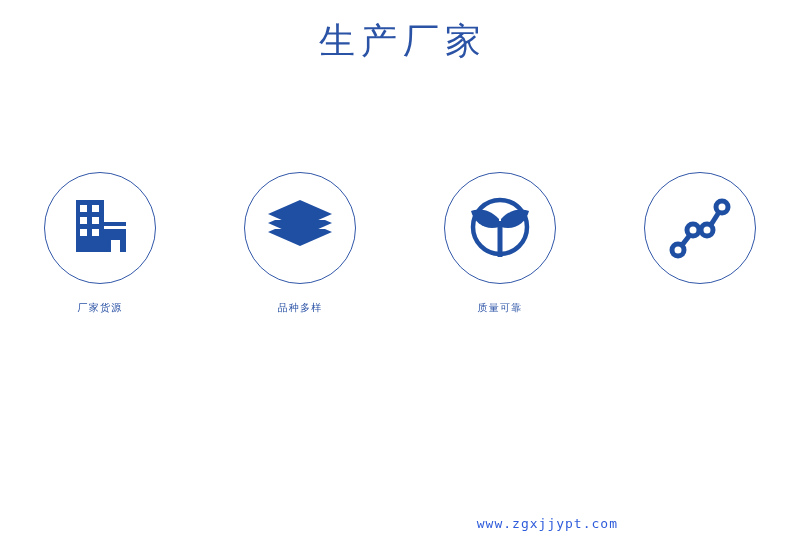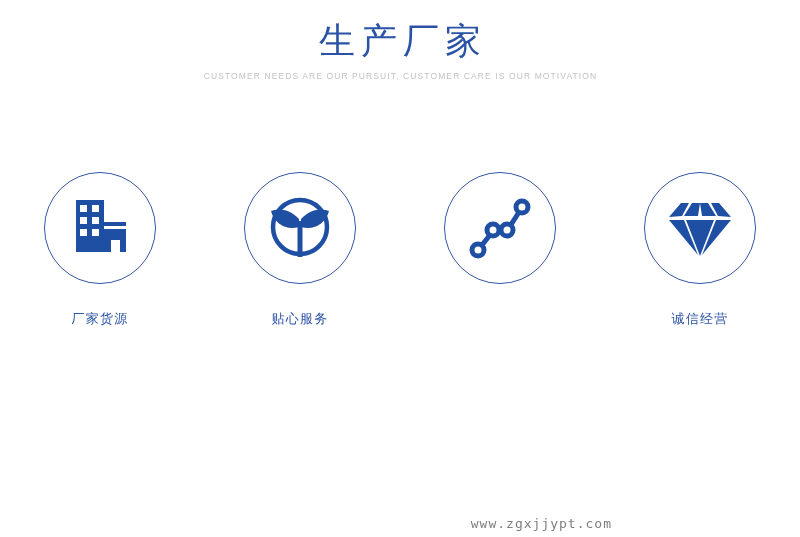--- a/index.html
+++ b/index.html
@@ -74,47 +74,46 @@
     border:1.6px solid #3157a8;
     border-radius:50%;
     display:flex;
     align-items:center;
     justify-content:center;
     box-sizing:border-box;
     background:#fff;
   }
   .circle svg{display:block;}
   .feature-label{
-    margin-top:26px;
-    font-size:13px;
+    margin-top:17px;
+    font-size:10px;
     letter-spacing:1.2px;
     color:#2a52a5;
     font-weight:400;
     white-space:nowrap;
   }
 
   
   .watermark{
     position:absolute;
-    right:20px;bottom:6px;
+    right:14px;bottom:6px;
     font-family:"DejaVu Sans Mono","Liberation Mono",monospace;
     font-size:13px;
     letter-spacing:1px;
-    color:#737373;
+    color:#1d4ed8;
     opacity:.92;
   }
 </style>
 </head>
 <body>
 
 <div class="banner">
 
   <div class="header">
     <h1 class="title-line-1">生产厂家</h1>
-    <p class="subtitle">CUSTOMER NEEDS ARE OUR PURSUIT, CUSTOMER CARE IS OUR MOTIVATION</p>
   </div>
 
   <div class="features">
 
     <div class="feature">
       <div class="circle">
         <span>
           <svg width="62" height="60" viewBox="0 0 62 60">
             <g fill="#1f4fa3">
               <rect x="7" y="2" width="28" height="52"></rect>
@@ -130,35 +129,49 @@
               <rect x="23" y="31" width="7" height="7"></rect>
               <rect x="42" y="42" width="9" height="12"></rect>
               <rect x="35" y="28" width="22" height="3"></rect>
             </g>
           </svg>
         </span>
       </div>
       <div class="feature-label">厂家货源</div>
     </div>
 
+    <div class="feature">
+      <div class="circle">
+        <span>
+          <svg width="66" height="58" viewBox="0 0 66 58">
+            <g fill="#1f4fa3">
+              <polygon points="33,1 65,15 33,29 1,15"></polygon>
+              <polygon points="33,21 58,21 65,24 33,38 1,24 8,21"></polygon>
+              <polygon points="33,30 58,30 65,33 33,47 1,33 8,30"></polygon>
+            </g>
+          </svg>
+        </span>
+      </div>
+      <div class="feature-label">品种多样</div>
+    </div>
 
 
 
     <div class="feature">
       <div class="circle">
         <span>
           <svg width="64" height="62" viewBox="0 0 64 62">
             <circle cx="32" cy="30" r="27" fill="none" stroke="#1f4fa3" stroke-width="4.5"></circle>
             <path d="M31 22 C20 10 8 12 3 14 C6 26 18 34 31 30 Z" fill="#1f4fa3"></path>
             <path d="M33 22 C44 10 56 12 61 14 C58 26 46 34 33 30 Z" fill="#1f4fa3"></path>
             <rect x="29.5" y="24" width="5" height="36" fill="#1f4fa3"></rect>
           </svg>
         </span>
       </div>
-      <div class="feature-label">贴心服务</div>
+      <div class="feature-label">质量可靠</div>
     </div>
 
     <div class="feature">
       <div class="circle">
         <span>
           <svg width="62" height="62" viewBox="0 0 62 62">
             <g stroke="#1f4fa3" stroke-width="5" fill="none" stroke-linecap="round">
               <line x1="10" y1="52" x2="24" y2="34"></line>
               <line x1="24" y1="34" x2="38" y2="34"></line>
               <line x1="38" y1="34" x2="52" y2="12"></line>
@@ -167,40 +180,19 @@
               <circle cx="9" cy="53" r="6"></circle>
               <circle cx="24" cy="33" r="6"></circle>
               <circle cx="38" cy="33" r="6"></circle>
               <circle cx="53" cy="10" r="6"></circle>
             </g>
           </svg>
         </span>
       </div>
     </div>
 
-    <div class="feature">
-      <div class="circle">
-        <span>
-          <svg width="66" height="58" viewBox="0 0 66 58">
-            <g fill="#1f4fa3">
-
-              <polygon points="2,18 14,4 22,4 15,17"></polygon>
-              <polygon points="17,17 25,4 33,4 31,17"></polygon>
-
-              <polygon points="35,17 33,4 41,4 49,17"></polygon>
-              <polygon points="51,17 44,4 52,4 64,18"></polygon>
-
-              <polygon points="2,21 17,21 31,56"></polygon>
-              <polygon points="19,21 47,21 33,57"></polygon>
-              <polygon points="49,21 64,21 35,56"></polygon>
-            </g>
-          </svg>
-        </span>
-      </div>
-      <div class="feature-label">诚信经营</div>
-    </div>
 
 
   </div>
 
   <div class="watermark">www.zgxjjypt.com</div>
 
 </div>
 
 </body></html>

